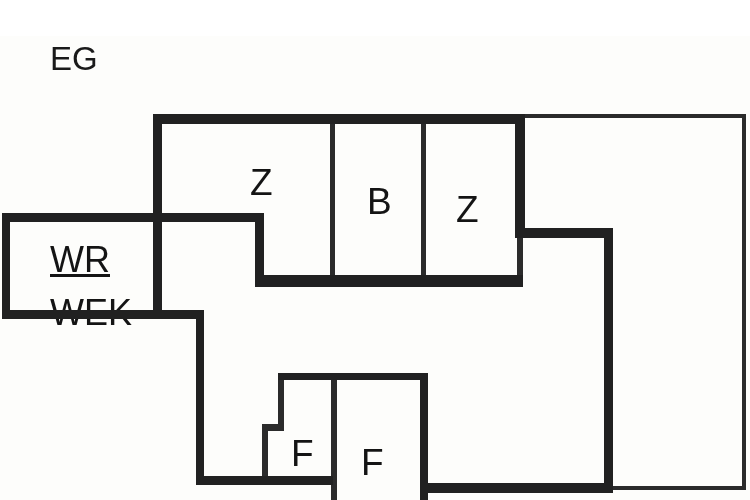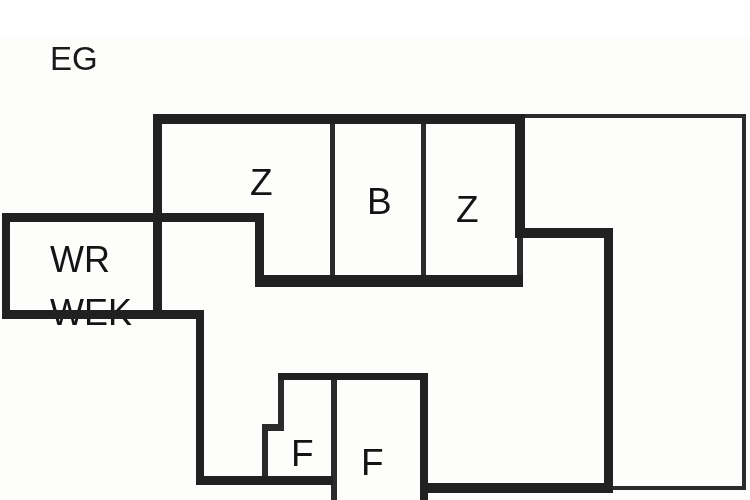--- a/index.html
+++ b/index.html
@@ -40,21 +40,21 @@
     top: 4px;
     font-size: 33px;
     color: #1a1a1a;
     z-index: 4;
   }
   .lbl-z1 { left: 250px; top: 128px; }
   .lbl-b  { left: 367px; top: 147px; }
   .lbl-z2 { left: 456px; top: 155px; }
   .lbl-f1 { left: 291px; top: 399px; }
   .lbl-f2 { left: 361px; top: 408px; }
-  .lbl-wr { left: 50px; top: 206px; font-size: 36px; }
+  .lbl-wr { left: 50px; top: 206px; font-size: 36px; text-decoration: underline; }
   .lbl-al { left: 64px; top: 206px; font-size: 36px; }
   .lbl-wek { left: 50px; top: 259px; font-size: 36px; }
 </style>
 </head>
 <body>
 
 <div class="canvas">
 
   <div class="floor-label">EG</div>
 

